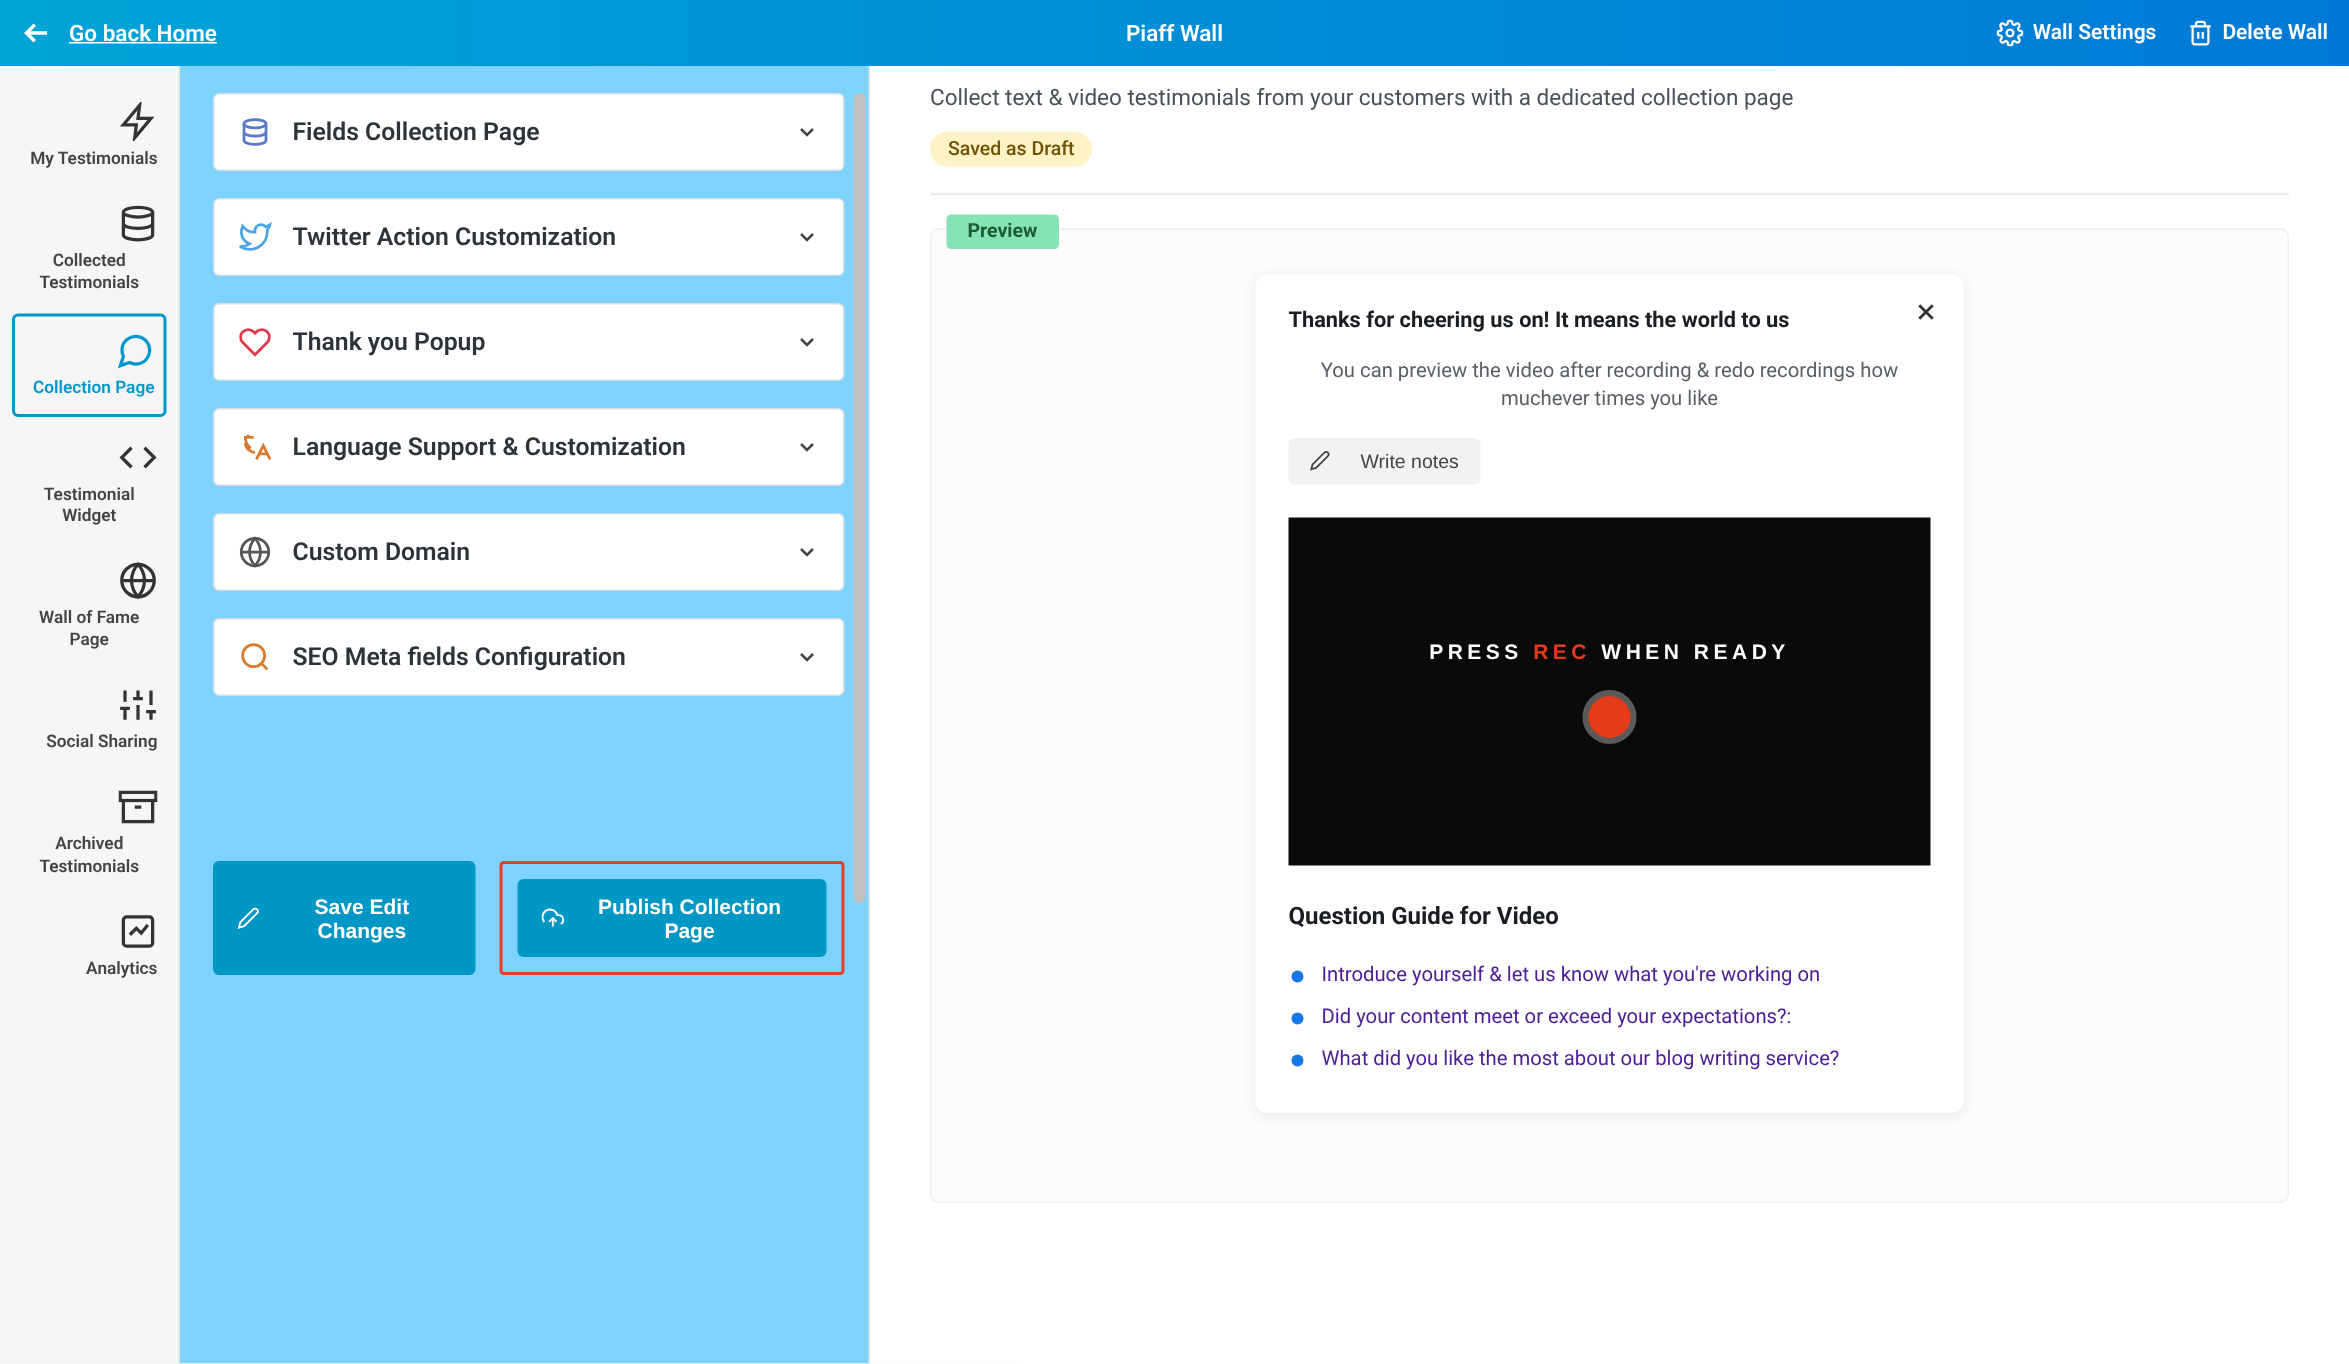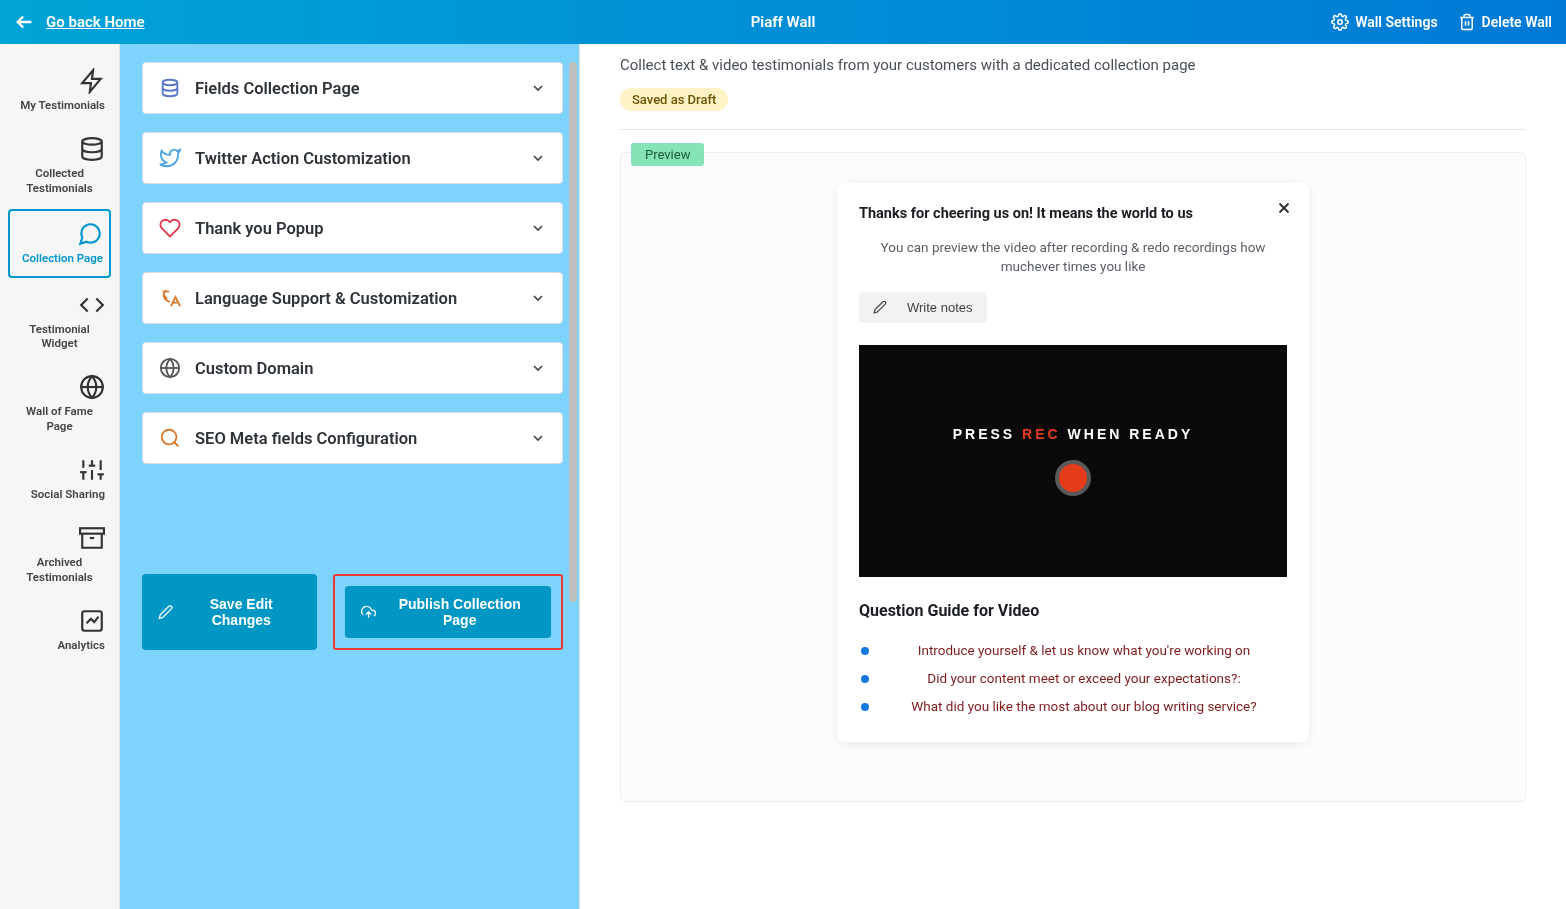--- a/index.html
+++ b/index.html
@@ -33,36 +33,36 @@
   .btn-teal { background: #0097c4; }
   .highlight-box { border: 2.5px solid #eb3a2d; padding: 10px; border-radius: 3px; display: inline-block; }
   
   .scrollbar { position: absolute; right: 2px; top: 18px; width: 8px; height: 540px; background: #c0c0c0; border-radius: 4px; }
   
   .preview { flex: 1; background: #fff; padding: 10px 40px 0 40px; overflow-y: auto; }
   .preview-intro { color: #4a5059; font-size: 15px; margin-top: 2px; }
   .draft-badge { display: inline-block; background: #fff2c6; color: #6e5200; font-size: 13px; padding: 4px 12px; border-radius: 12px; margin-top: 14px; font-weight: 500; }
   .preview-divider { border-top: 1px solid #e6e6e6; margin-top: 18px; }
   .preview-area { margin-top: 22px; position: relative; background: #fcfcfc; border: 1px solid #eee; border-radius: 6px; min-height: 650px; }
-  .preview-badge { position: absolute; top: -10px; left: 10px; background: #86e3b5; color: #1b5a3a; font-size: 13px; font-weight: 400; padding: 4px 14px; border-radius: 3px; }
+  .preview-badge { position: absolute; top: -10px; left: 10px; background: #86e3b5; color: #1b5a3a; font-size: 13px; font-weight: 700; padding: 4px 14px; border-radius: 3px; }
   
   .card { width: 472px; background: #fff; border-radius: 8px; box-shadow: 0 2px 10px rgba(0,0,0,0.08); margin: 30px auto 30px auto; padding: 22px; position: relative; }
   .card-close { position: absolute; top: 16px; right: 16px; cursor: pointer; color: #333; }
   .card-title { font-size: 14.5px; font-weight: 700; color: #1a1d21; margin-bottom: 16px; padding-right: 30px; }
   .card-sub { font-size: 13.5px; color: #5a5f66; line-height: 1.4; margin-bottom: 16px; text-align: center; }
   .write-notes { display: inline-flex; align-items: center; gap: 20px; background: #f1f2f4; color: #444; font-size: 13px; padding: 8px 14px; border-radius: 4px; cursor: pointer; border: none; margin-bottom: 22px; }
   
   .video-box { width: 100%; height: 232px; background: #0a0a0a; position: relative; display: flex; flex-direction: column; align-items: center; justify-content: center; }
   .press-text { font-family: Arial, sans-serif; font-size: 14px; font-weight: 700; letter-spacing: 3px; color: #fff; }
   .press-text .rec { color: #e43c1a; }
   .rec-btn { margin-top: 18px; width: 36px; height: 36px; background: #e43c1a; border-radius: 50%; border: 4px solid #5a5a5a; cursor: pointer; }
   
   .question-title { font-size: 16px; font-weight: 700; color: #1a1d21; margin-top: 24px; margin-bottom: 16px; }
   .q-list { list-style: none; }
-  .q-list li { font-size: 13.5px; color: #7f1d1d; padding: 6px 0 6px 22px; position: relative; text-align: center; }
+  .q-list li { font-size: 13.5px; color: #4c1d95; padding: 6px 0 6px 22px; position: relative; }
   .q-list li::before { content: ""; position: absolute; left: 2px; top: 11px; width: 8px; height: 8px; background: #1678e3; border-radius: 50%; }
 </style>
 </head>
 <body>
 
 <div class="topbar">
   <div class="topbar-left">
     <svg class="back-arrow" viewBox="0 0 24 24" fill="none" stroke="currentColor" stroke-width="2.5">
         <path d="M19 12H5M10 6l-6 6 6 6"></path>
       </svg>

